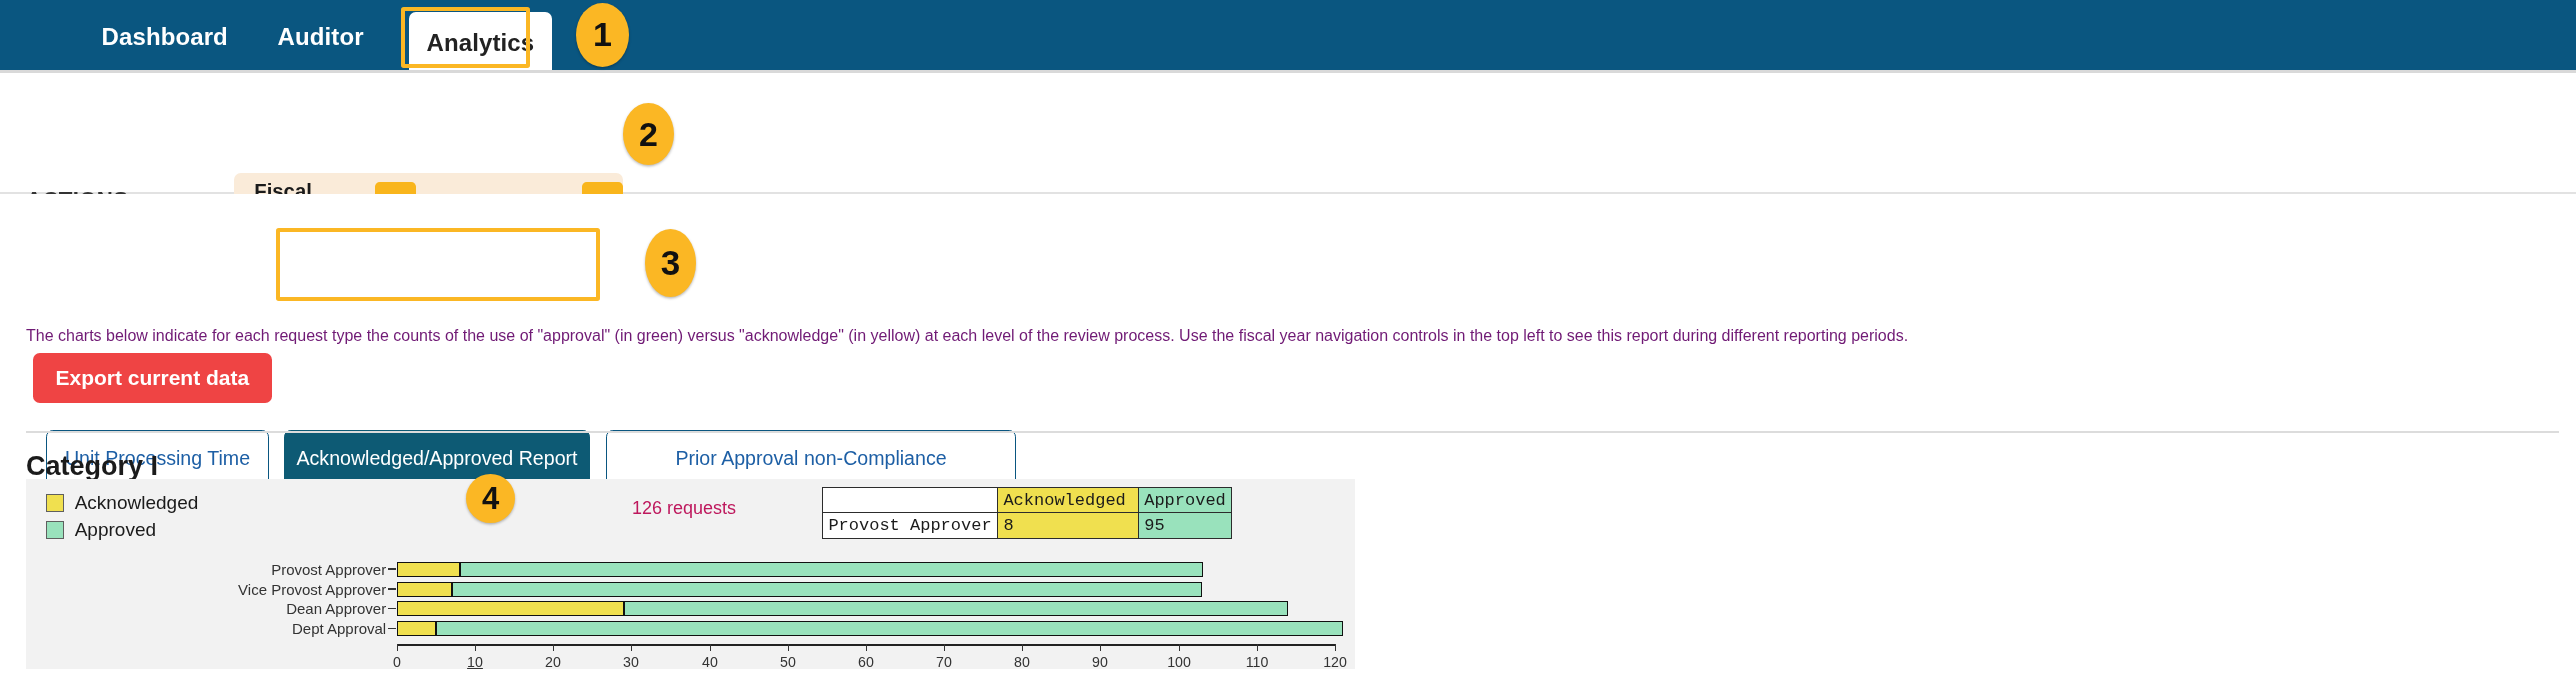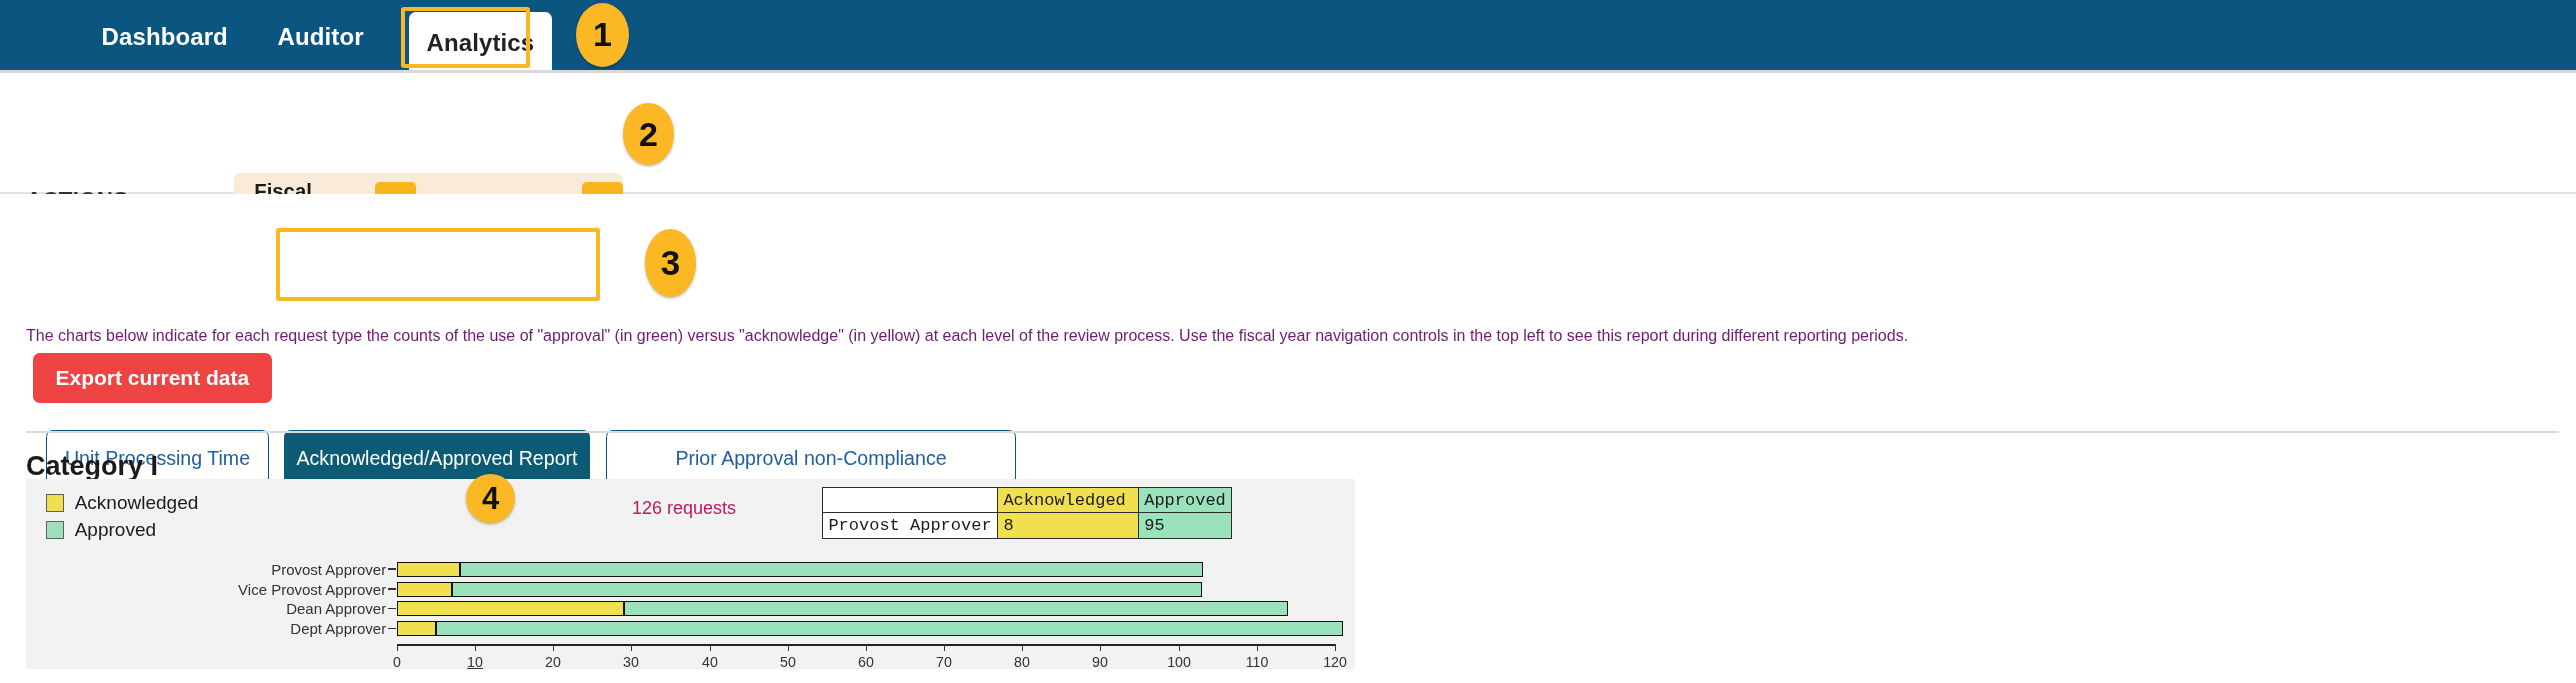--- a/index.html
+++ b/index.html
@@ -318,21 +318,21 @@
           <span class="seg seg-app" style="left: 227px; width: 664px;"></span>
         </div>
         <div class="bar-row" style="top: 22.5px;">
           <span class="ytick"></span>
           <span class="ylab">Vice Provost Approver</span>
           <span class="seg seg-ack" style="left: 0px; width: 55px;"></span>
           <span class="seg seg-app" style="left: 55px; width: 750px;"></span>
         </div>
         <div class="bar-row" style="top: 62px;">
           <span class="ytick"></span>
-          <span class="ylab">Dept Approver</span>
+          <span class="ylab">Dept Approval</span>
           <span class="seg seg-ack" style="left: 0px; width: 39px;"></span>
           <span class="seg seg-app" style="left: 39px; width: 907px;"></span>
         </div>
       </div>
   </div>
 
   <div class="xaxis">
     <div class="xaxis-layer" id="xaxis-layer">
         <span class="xtick" style="left: 0px;"></span>
         <span class="xlabel" style="left: 0px;">0</span>

